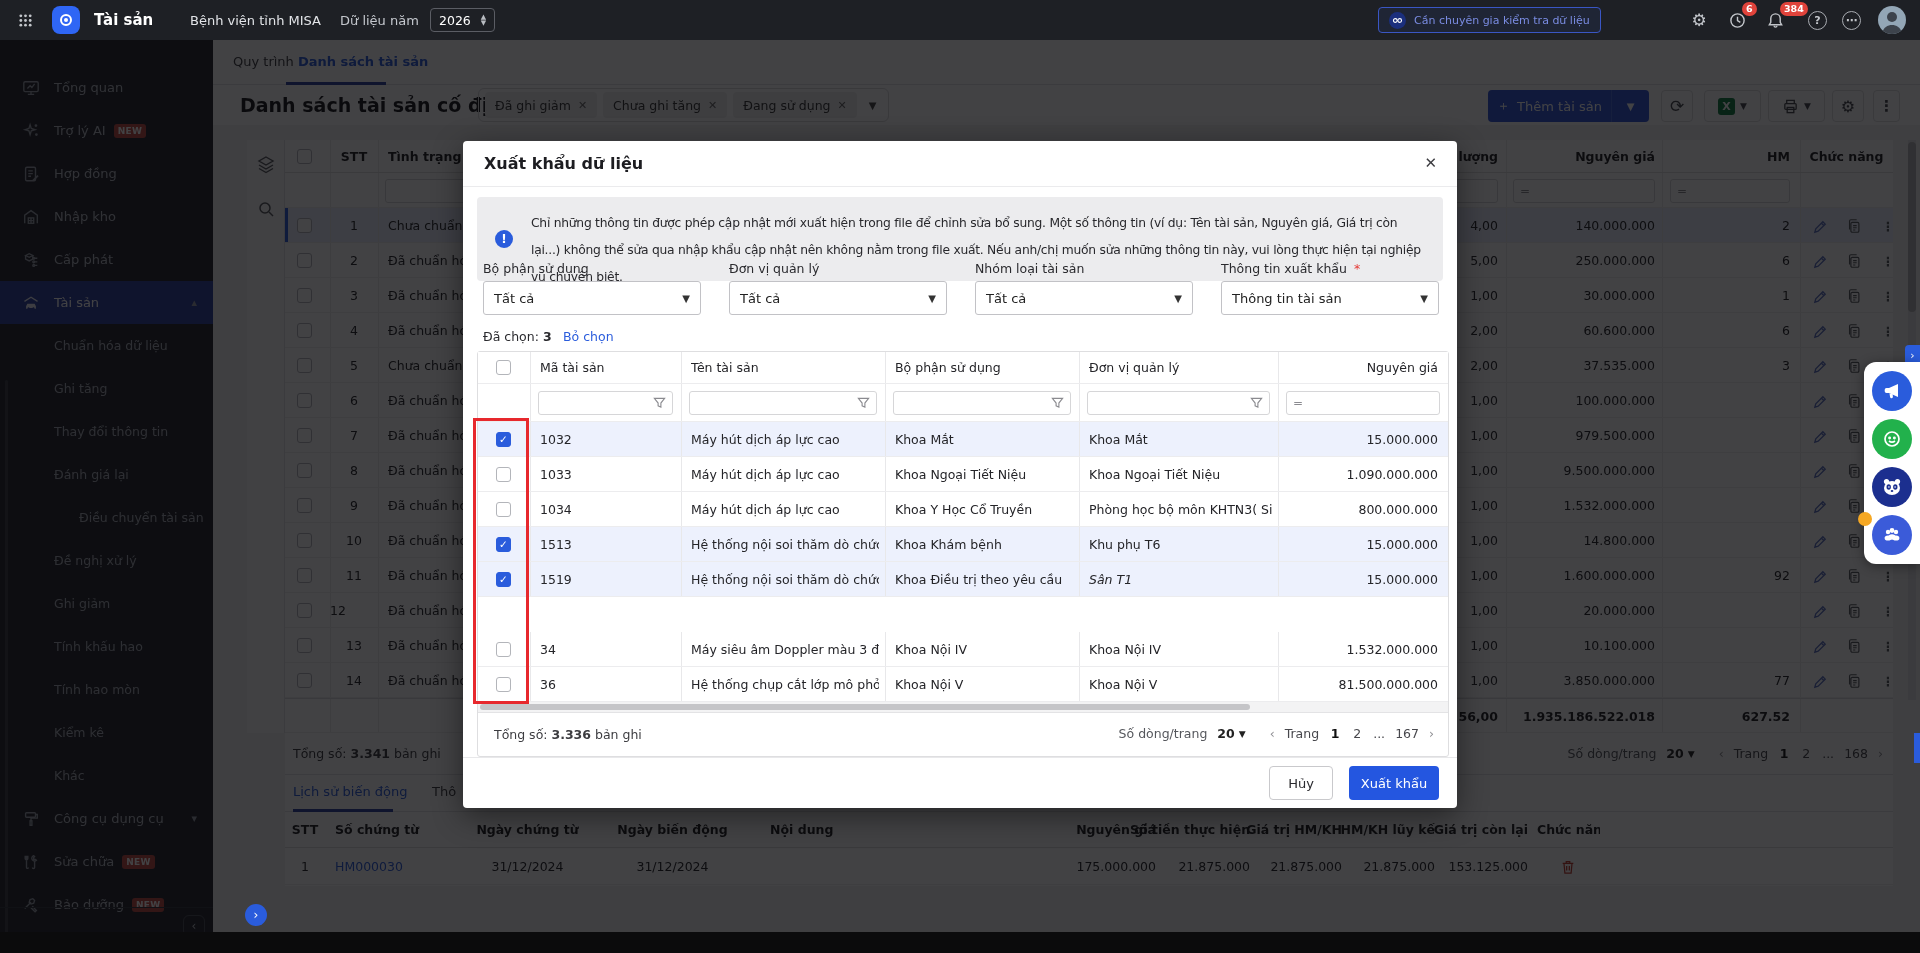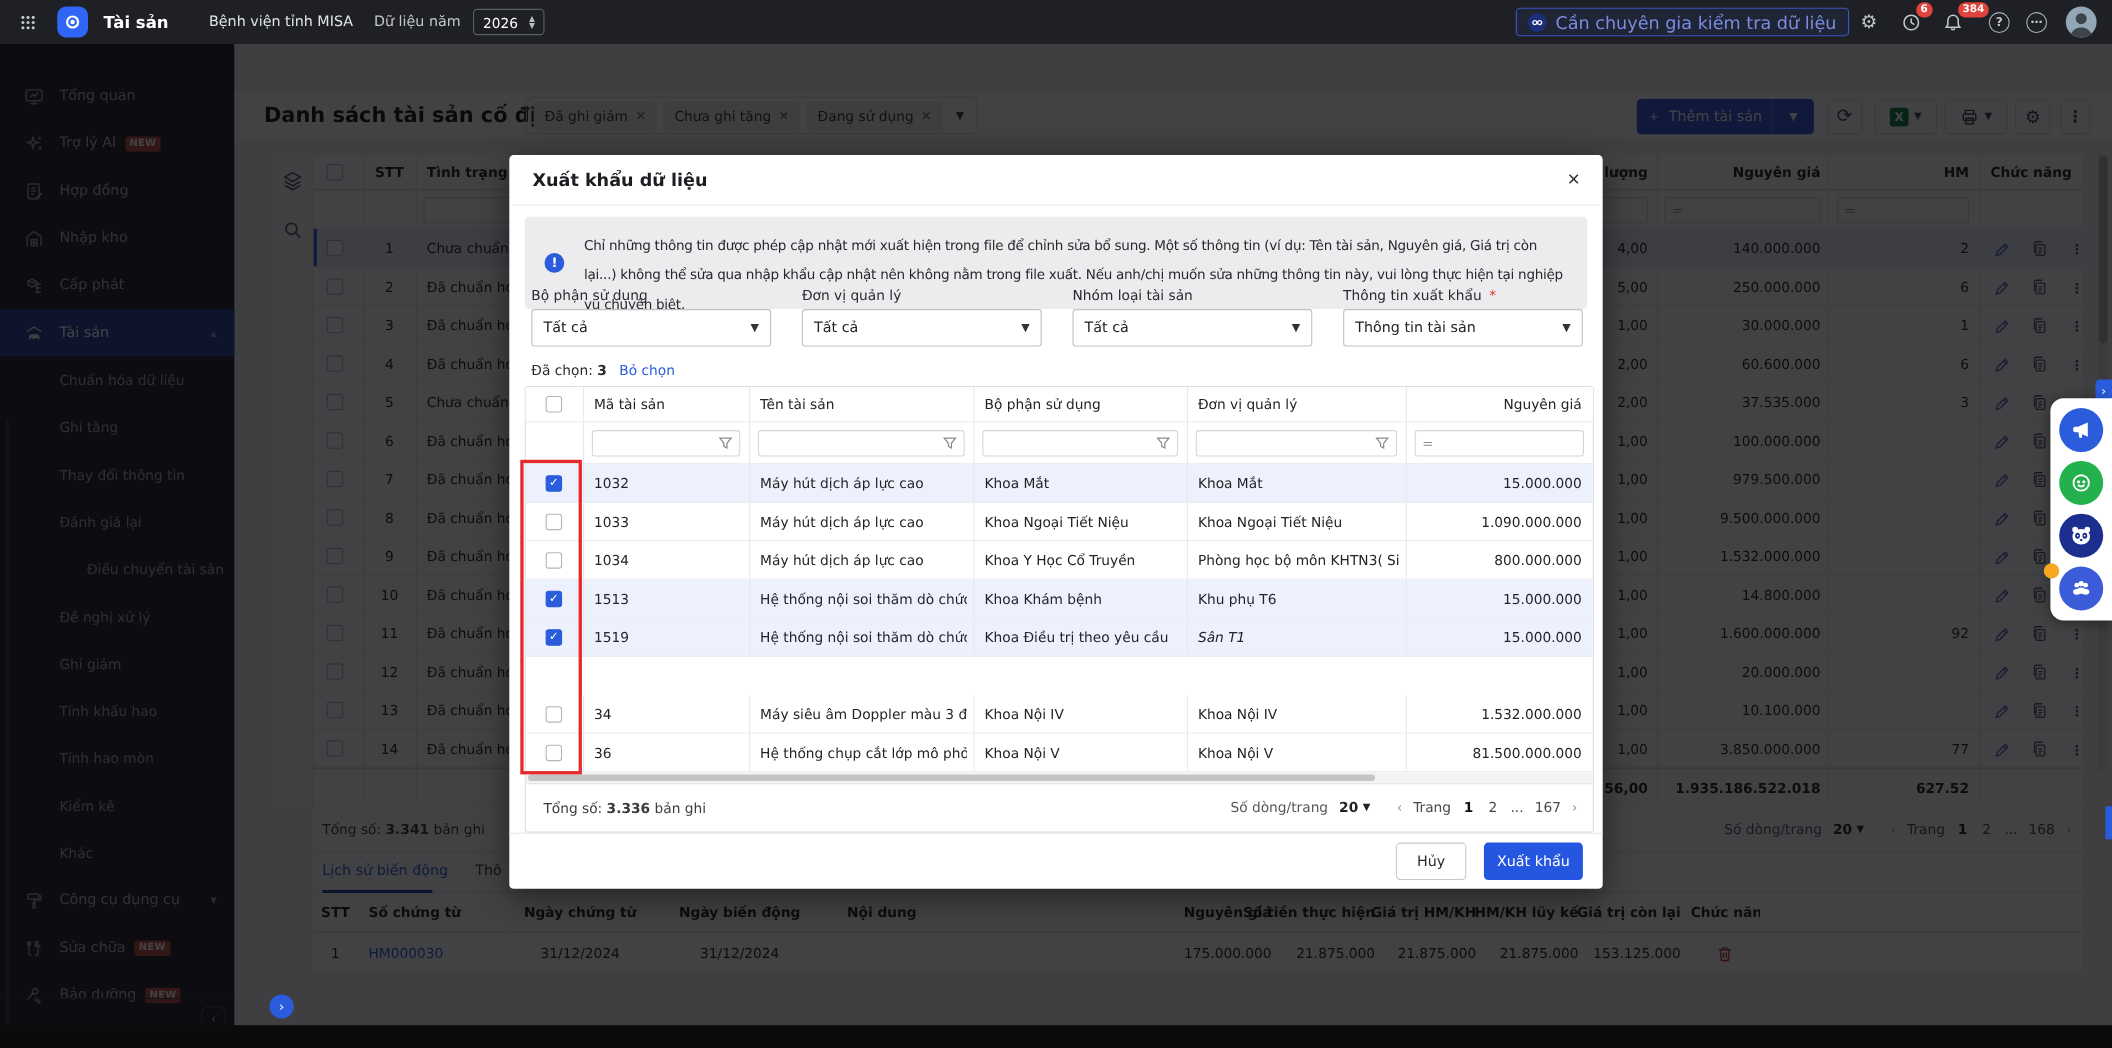--- a/index.html
+++ b/index.html
@@ -142,21 +142,21 @@
     </div>
 
     <div class="tb" style="left:1378px;top:7px;height:26px;border:1px solid #3a56c4;border-radius:4px;padding:0 10px;gap:8px;background:rgba(44,74,170,.12)">
       <span class="ic" style="width:17px;height:17px;border-radius:50%;background:#1b2f7d">
         <svg width="11" height="11" viewBox="0 0 12 12">
             <circle cx="3.6" cy="6" r="2" fill="none" stroke="#fff" stroke-width="1.2"></circle>
             <circle cx="8.4" cy="6" r="2" fill="none" stroke="#fff" stroke-width="1.2"></circle>
             <path d="M5.6 6h.8" stroke="#fff" stroke-width="1.2"></path>
           </svg>
       </span>
-      <span style="color:#7a8ce2;font-size:16px">Cần chuyên gia kiểm tra dữ liệu</span>
+      <span style="color:#7a8ce2;font-size:11px">Cần chuyên gia kiểm tra dữ liệu</span>
     </div>
 
     <div class="tb" style="left:1688px">
       <span class="round-ic" style="font-size:17px">⚙</span>
     </div>
     <div class="tb" style="left:1726px">
       <span class="round-ic">
         <svg width="17" height="17" viewBox="0 0 18 18">
             <circle cx="9" cy="9" r="7" fill="none" stroke="#c3c6cb" stroke-width="1.5"></circle>
             <path d="M9 5v4l3 2" fill="none" stroke="#c3c6cb" stroke-width="1.5"></path>
@@ -303,20 +303,25 @@
           <div class="newbadge">NEW</div>
         </div>
       </div>
     <div class="abs" style="left:5px;top:340px;width:3px;height:560px;background:#3a3d45;border-radius:2px"></div>
     <div class="abs" style="left:0;top:867px;width:213px;border-top:1px solid #31343c"></div>
     <div class="abs" style="left:183px;top:875px;width:22px;height:22px;border:1px solid #4a4d55;border-radius:6px;color:#b9bcc2;font-size:12px;display:flex;align-items:center;justify-content:center;cursor:pointer">
       <span>‹</span>
     </div>
   </div>
 
+  <div id="tabsbar">
+    <div class="abs" style="left:20px;top:14px;font-size:13px;color:#3d3d42;cursor:pointer">Quy trình</div>
+    <div class="abs" style="left:85px;top:14px;font-size:13px;color:#2a5cdc;font-weight:bold;cursor:pointer">Danh sách tài sản</div>
+    <div class="abs" style="left:73px;top:42px;width:100px;height:3px;background:#2a3f9e"></div>
+  </div>
 
   <div id="pagehead">
     <div class="abs" style="left:27px;top:9px;font-size:19px;font-weight:bold;color:#17171a">Danh sách tài sản cố định</div>
     <div class="abs" style="left:265px;top:3px;height:34px;border:1px solid #d8d8da;border-radius:6px;display:flex;align-items:center;gap:6px;padding:0 6px">
       <span id="chips" style="display:flex;gap:6px">
           <div class="chip">
             <div style="display: inline;">Đã ghi giảm</div>
             <div class="x" style="display: inline;">✕</div>
           </div>
           <div class="chip">
@@ -747,21 +752,21 @@
         </div>
         <div class="rowact" style="left: 1590px; color: rgb(85, 87, 92); font-weight: bold;">⋮</div>
       </div>
       <div class="mtrow " style="top: 453px; height: 35px;">
         <div class="vsep" style="left: 45px;"></div>
         <div class="vsep" style="left: 93px;"></div>
         <div class="vsep" style="left: 1221px;"></div>
         <div class="vsep" style="left: 1377px;"></div>
         <div class="vsep" style="left: 1515px;"></div>
         <div class="cb" style="left: 12px; top: 10px;"></div>
-        <div class="c" style="left: 45px; width: 48px; text-align: center; line-height: 35px;">12</div>
+        <div class="c" style="left: 45px; width: 48px; line-height: 35px;">12</div>
         <div class="c" style="left: 103px; width: 360px; line-height: 35px;">Đã chuẩn hóa</div>
         <div class="c" style="right: 395px; width: 110px; text-align: right; line-height: 35px;">1,00</div>
         <div class="c" style="right: 238px; width: 140px; text-align: right; line-height: 35px;">20.000.000</div>
         <div class="c" style="right: 103px; width: 90px; text-align: right; line-height: 35px;"></div>
         <div class="rowact" style="left: 1522px;">
           <span class="ic">
             <svg width="17" height="17" viewBox="0 0 18 18" fill="none" stroke="#5a6fc0" stroke-width="1.4">
               <path d="M3 15l1-3.5 7.5-7.5 2.5 2.5-7.5 7.5z"></path>
               <path d="M10 5.5l2.5 2.5"></path>
             </svg>

